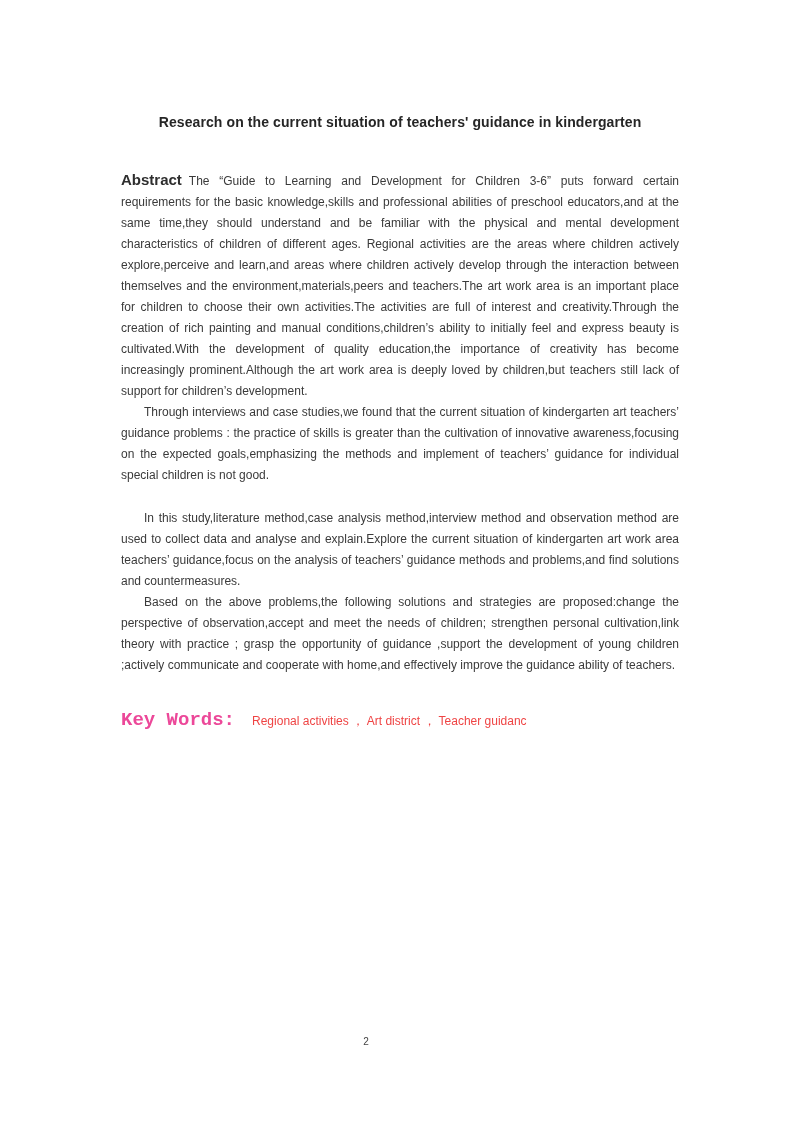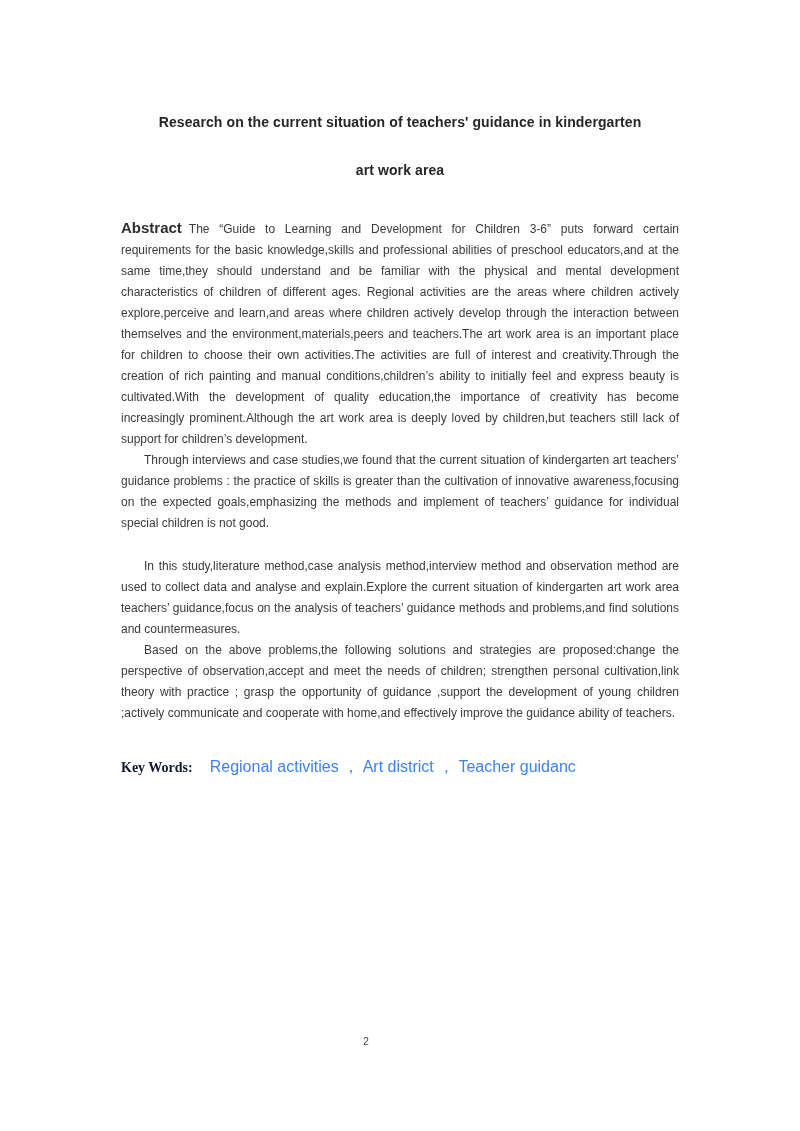--- a/index.html
+++ b/index.html
@@ -57,49 +57,48 @@
     color: #2e2e2e;
     margin-right: 7px;
   }
   .keywords {
     margin-top: 33px;
     font-size: 12px;
     color: #3a3a3a;
     white-space: nowrap;
   }
   .kw-label {
-    font-family: Liberation Serif, serif;
+    font-family: Liberation Mono, monospace;
     font-weight: bold;
-    font-size: 14px;
-    color: #0f172a;
+    font-size: 19px;
+    color: #ec4899;
     margin-right: 17px;
   }
   .kw-text {
-    font-size: 16px;
-    color: #3b82f6;
+    font-size: 12px;
+    color: #ef4444;
   }
   .page-number {
     position: absolute;
     top: 1036px;
     left: 0;
     width: 100%;
     text-align: center;
     font-size: 10px;
     color: #444444;
   }
 </style>
 </head>
 <body>
 
 <div class="page">
   <div class="content">
 
     <h1 class="title">Research on the current situation of teachers' guidance in kindergarten</h1>
 
-    <h1 class="title subtitle">art work area</h1>
 
     <div class="body-text">
 
       <p class="para"><span class="abstract-label">Abstract</span><span>The “Guide to Learning and Development for Children 3-6” puts forward certain requirements for the basic knowledge,skills and professional abilities of preschool educators,and at the same time,they should understand and be familiar with the physical and mental development characteristics of children of different ages. Regional activities are the areas where children actively explore,perceive and learn,and areas where children actively develop through the interaction between themselves and the environment,materials,peers and teachers.The art work area is an important place for children to choose their own activities.The activities are full of interest and creativity.Through the creation of rich painting and manual conditions,children’s ability to initially feel and express beauty is cultivated.With the development of quality education,the importance of creativity has become increasingly prominent.Although the art work area is deeply loved by children,but teachers still lack of support for children’s development.</span></p>
 
       <p class="para indent">Through interviews and case studies,we found that the current situation of kindergarten art teachers’ guidance problems : the practice of skills is greater than the cultivation of innovative awareness,focusing on the expected goals,emphasizing the methods and implement of teachers’ guidance for individual special children is not good.</p>
 
       <p class="para indent gap">In this study,literature method,case analysis method,interview method and observation method are used to collect data and analyse and explain.Explore the current situation of kindergarten art work area teachers’ guidance,focus on the analysis of teachers’ guidance methods and problems,and find solutions and countermeasures.</p>
 
       <p class="para indent">Based on the above problems,the following solutions and strategies are proposed:change the perspective of observation,accept and meet the needs of children; strengthen personal cultivation,link theory with practice ; grasp the opportunity of guidance ,support the development of young children ;actively communicate and cooperate with home,and effectively improve the guidance ability of teachers.</p>

